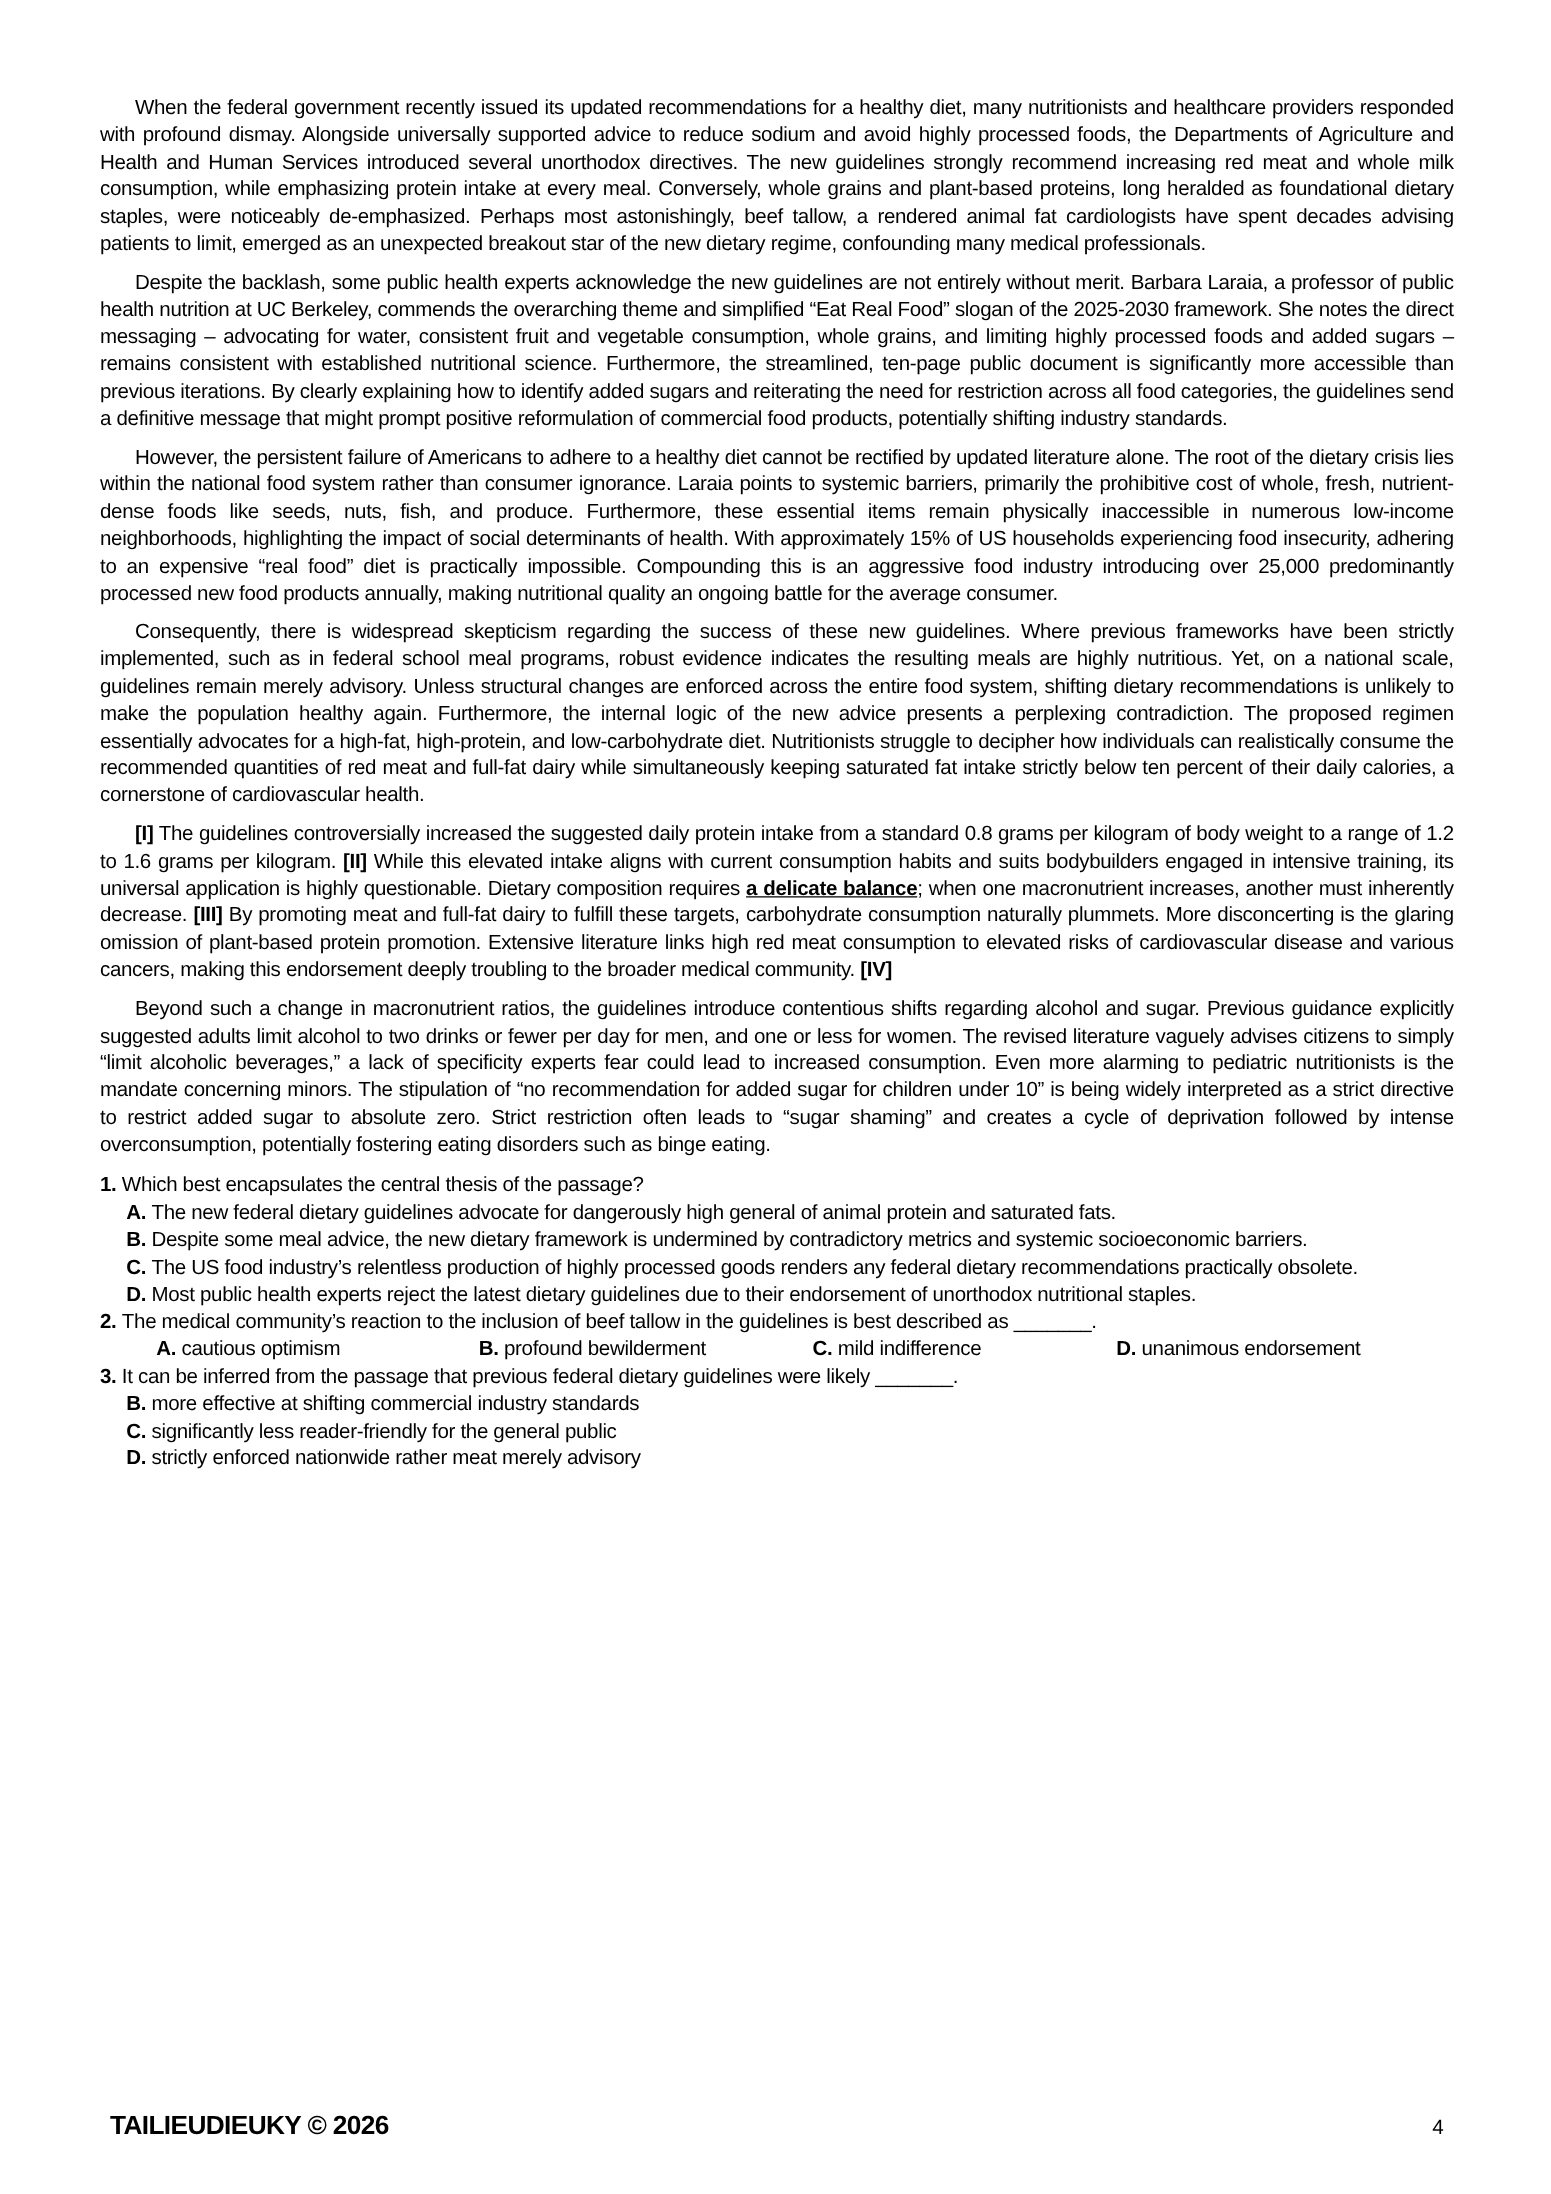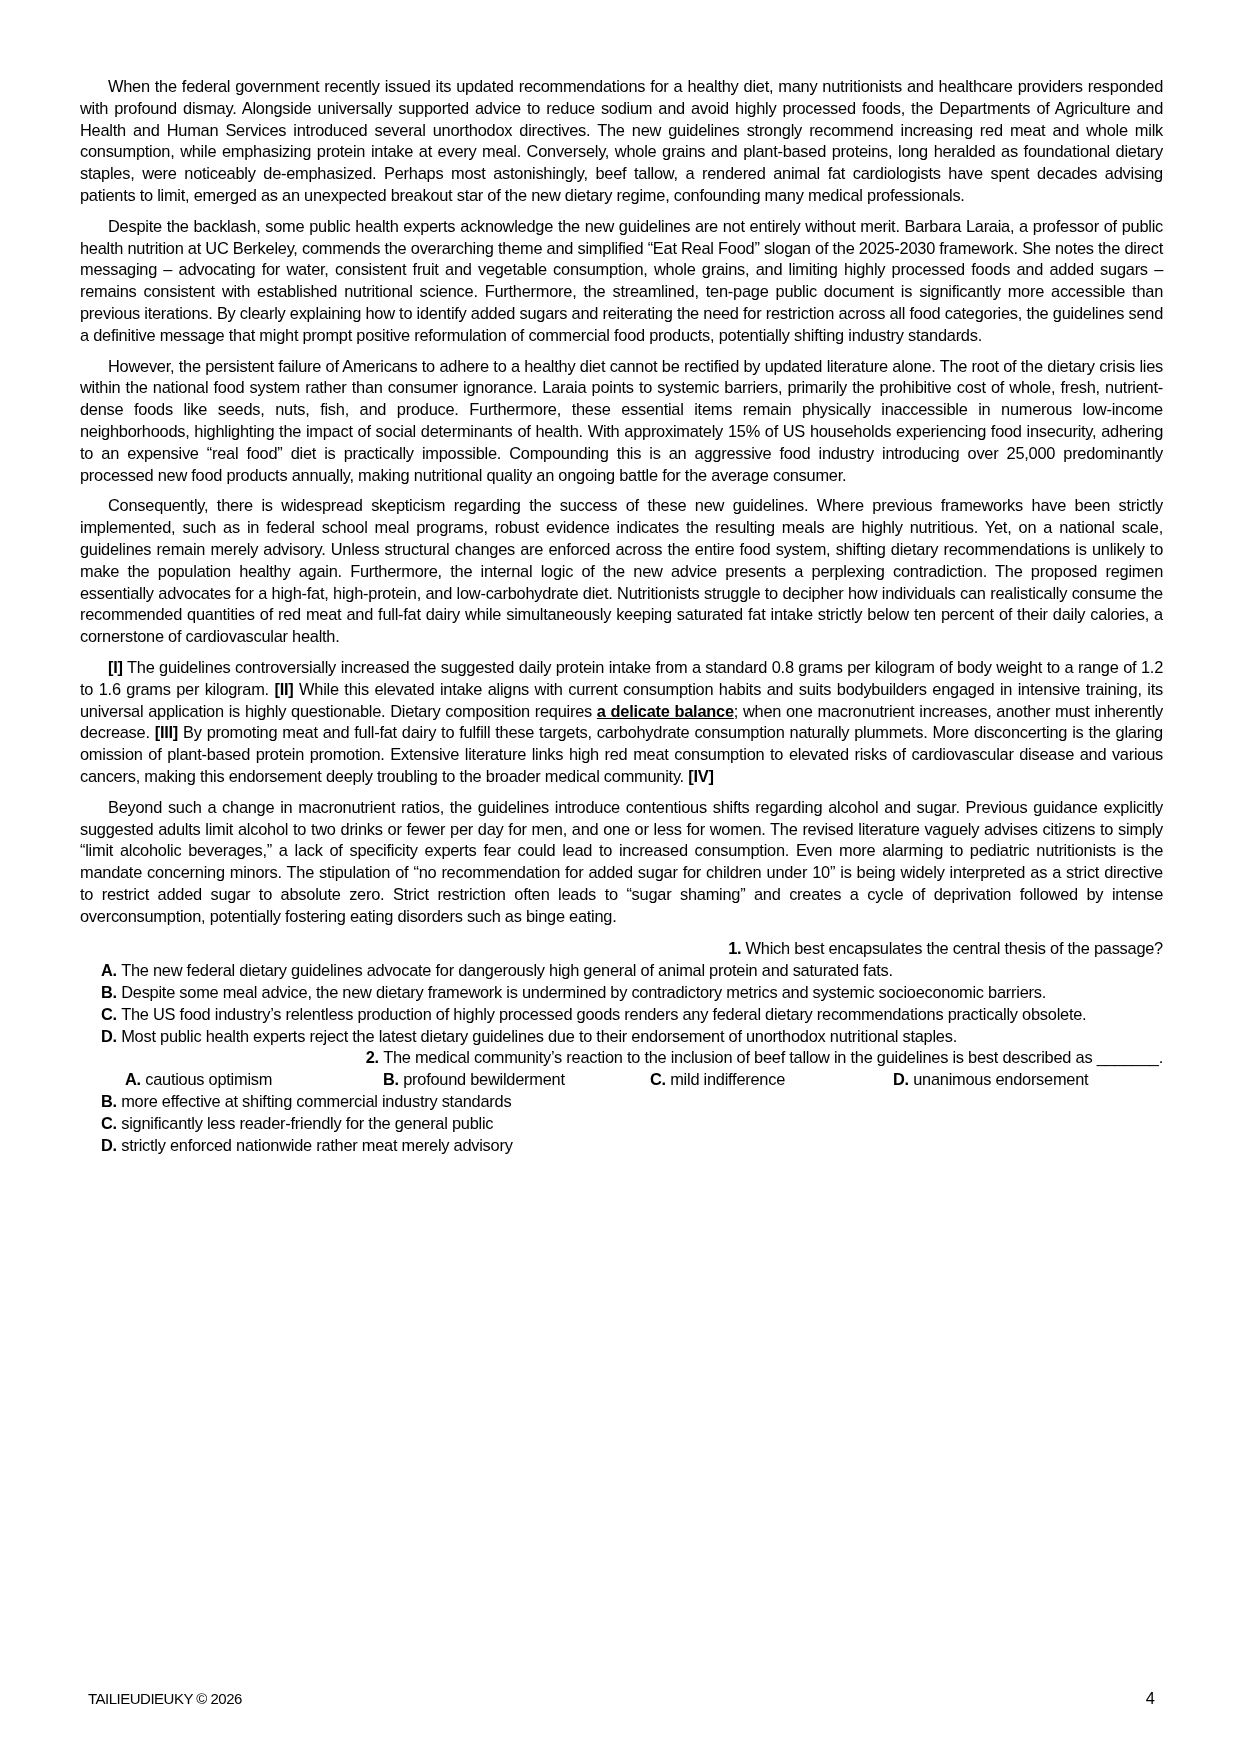--- a/index.html
+++ b/index.html
@@ -32,21 +32,21 @@
     margin: 0 0 9px 0;
   }
   .b { font-weight: bold; }
   .u { text-decoration: underline; }
   .questions { margin-top: 11px; }
   .question {
     font-size: 16.4px;
     line-height: 21.8px;
     letter-spacing: -0.25px;
   }
-  .q-stem { text-align: right; }
+  .q-stem { text-align: left; }
   .q-stem .q-num { font-weight: bold; }
   .opt {
     margin-left: 21px;
     text-align: justify;
   }
   .opt .opt-letter { font-weight: bold; }
   .opt-row {
     display: flex;
     margin-left: 21px;
   }
@@ -58,22 +58,22 @@
   .footer {
     position: absolute;
     top: 1689px;
     left: 88px;
     right: 86px;
     display: flex;
     justify-content: space-between;
     align-items: baseline;
   }
   .footer .brand {
-    font-weight: normal;
-    font-size: 15px;
+    font-weight: bold;
+    font-size: 21px;
     letter-spacing: -0.5px;
   }
   .footer .page-num {
     font-size: 16.5px;
   }
 </style>
 </head>
 <body>
 
 <div class="page">
@@ -96,20 +96,21 @@
       <div class="question">
         <div class="q-stem"><span class="q-num">2. </span><span>The medical community’s reaction to the inclusion of beef tallow in the guidelines is best described as _______.</span></div>
         <div class="opt-row">
           <div class="opt opt-inline"><span class="opt-letter">A. </span><span>cautious optimism</span></div>
           <div class="opt opt-inline"><span class="opt-letter">B. </span><span>profound bewilderment</span></div>
           <div class="opt opt-inline"><span class="opt-letter">C. </span><span>mild indifference</span></div>
           <div class="opt opt-inline"><span class="opt-letter">D. </span><span>unanimous endorsement</span></div>
         </div>
       </div>
       <div class="question">
+        <div class="q-stem"><span class="q-num">3. </span><span>It can be inferred from the passage that previous federal dietary guidelines were likely _______.</span></div>
         <div class="opt"><span class="opt-letter">B. </span><span>more effective at shifting commercial industry standards</span></div>
         <div class="opt"><span class="opt-letter">C. </span><span>significantly less reader-friendly for the general public</span></div>
         <div class="opt"><span class="opt-letter">D. </span><span>strictly enforced nationwide rather meat merely advisory</span></div>
       </div>
     </div>
 </div>
 
 <div class="footer">
   <span class="brand">TAILIEUDIEUKY © 2026</span>
   <span class="page-num">4</span>

